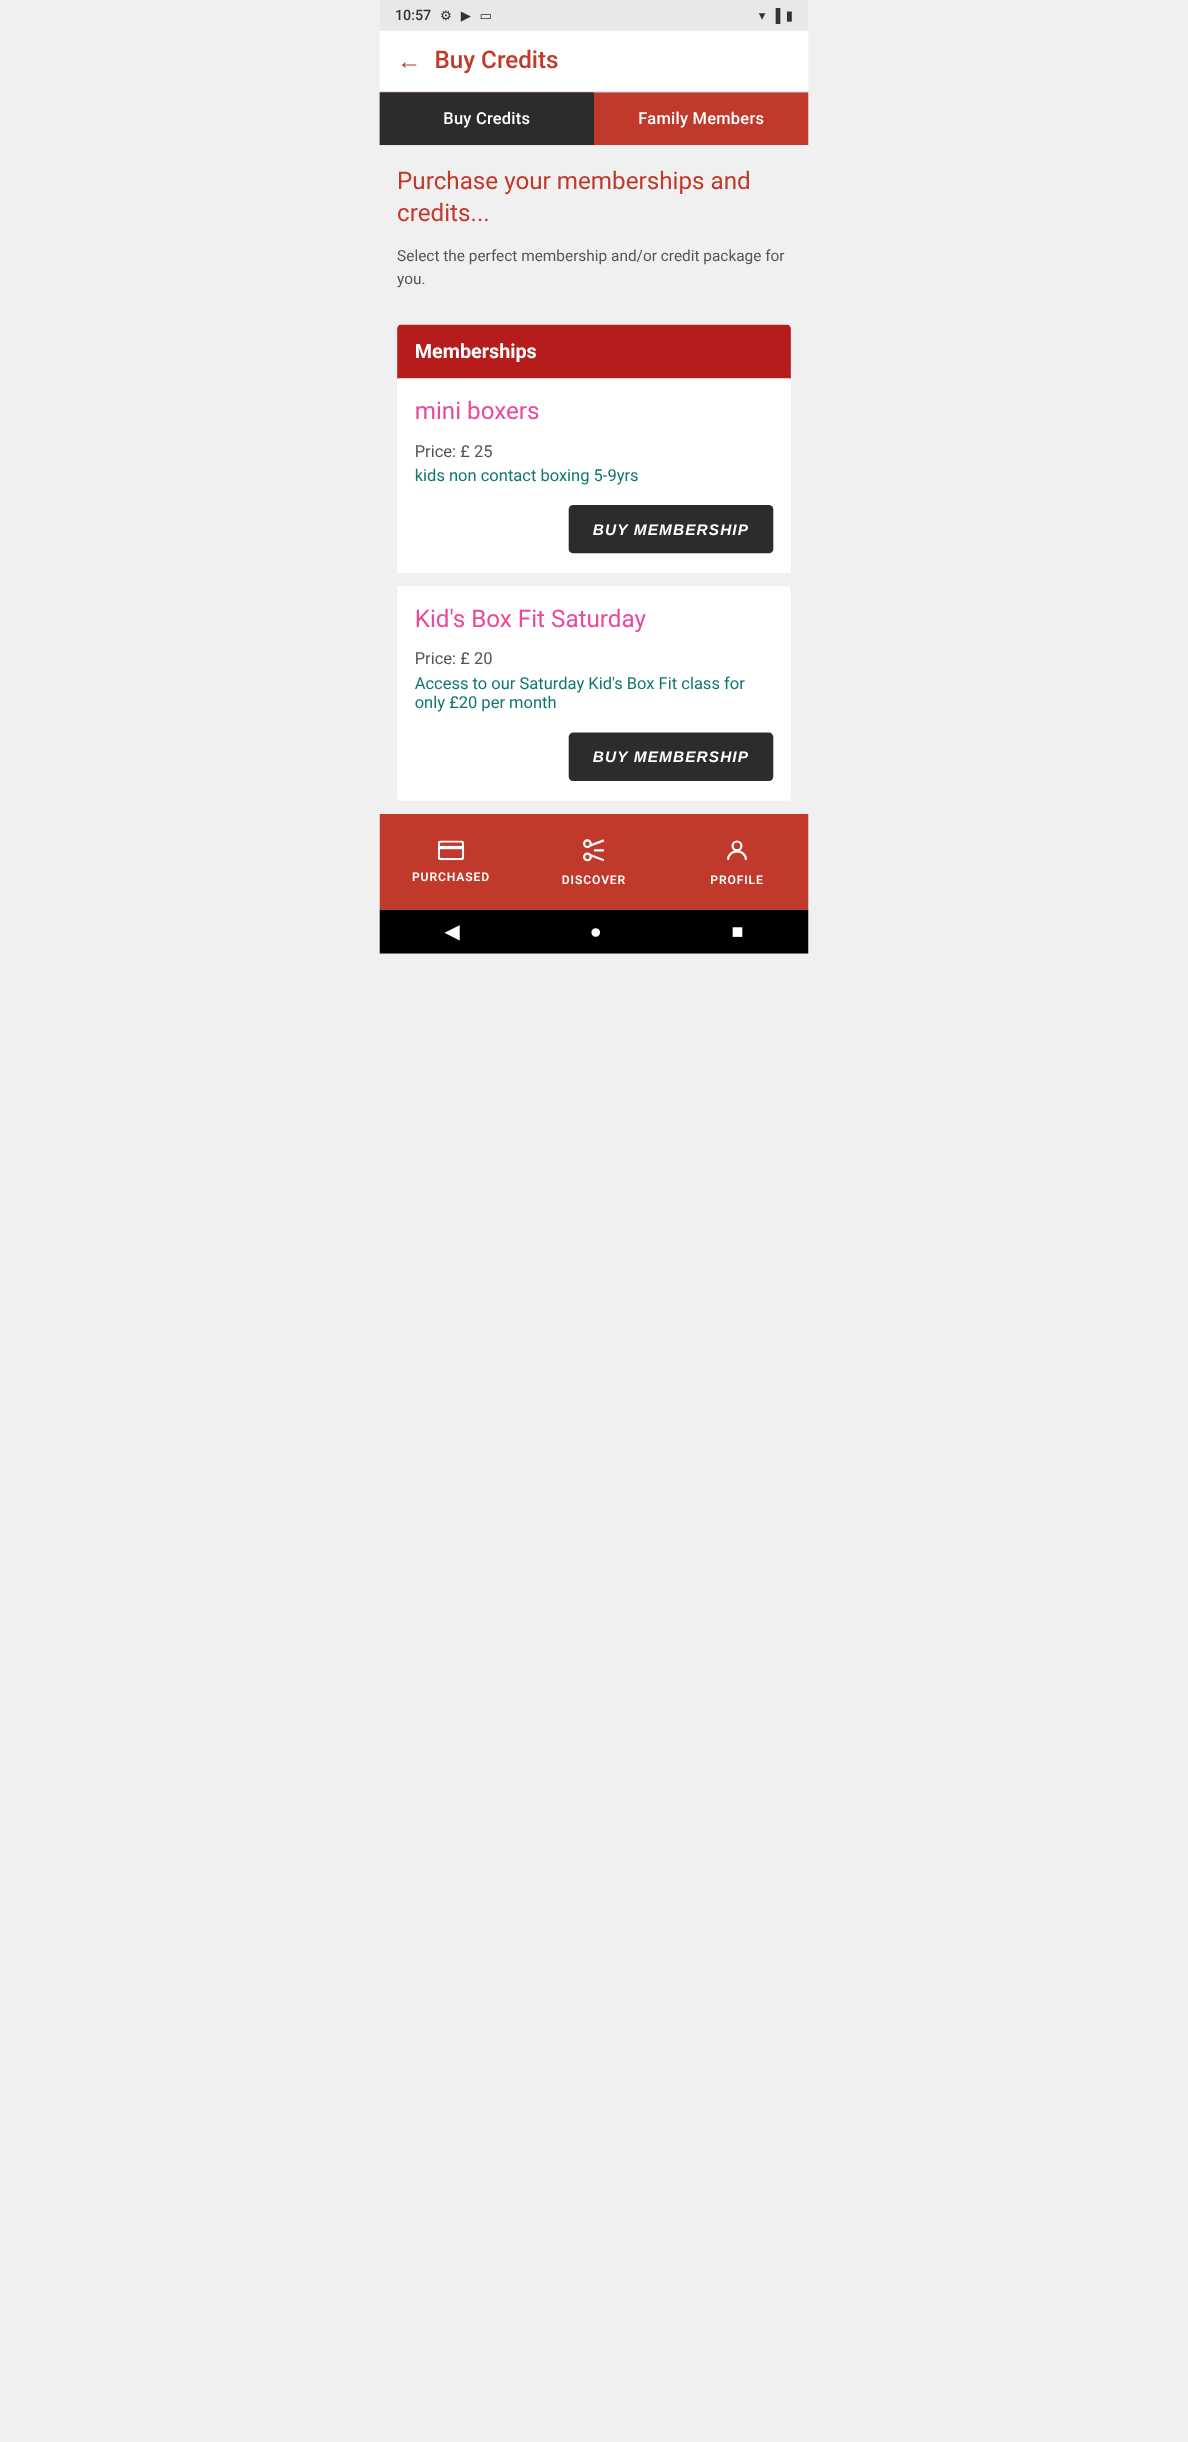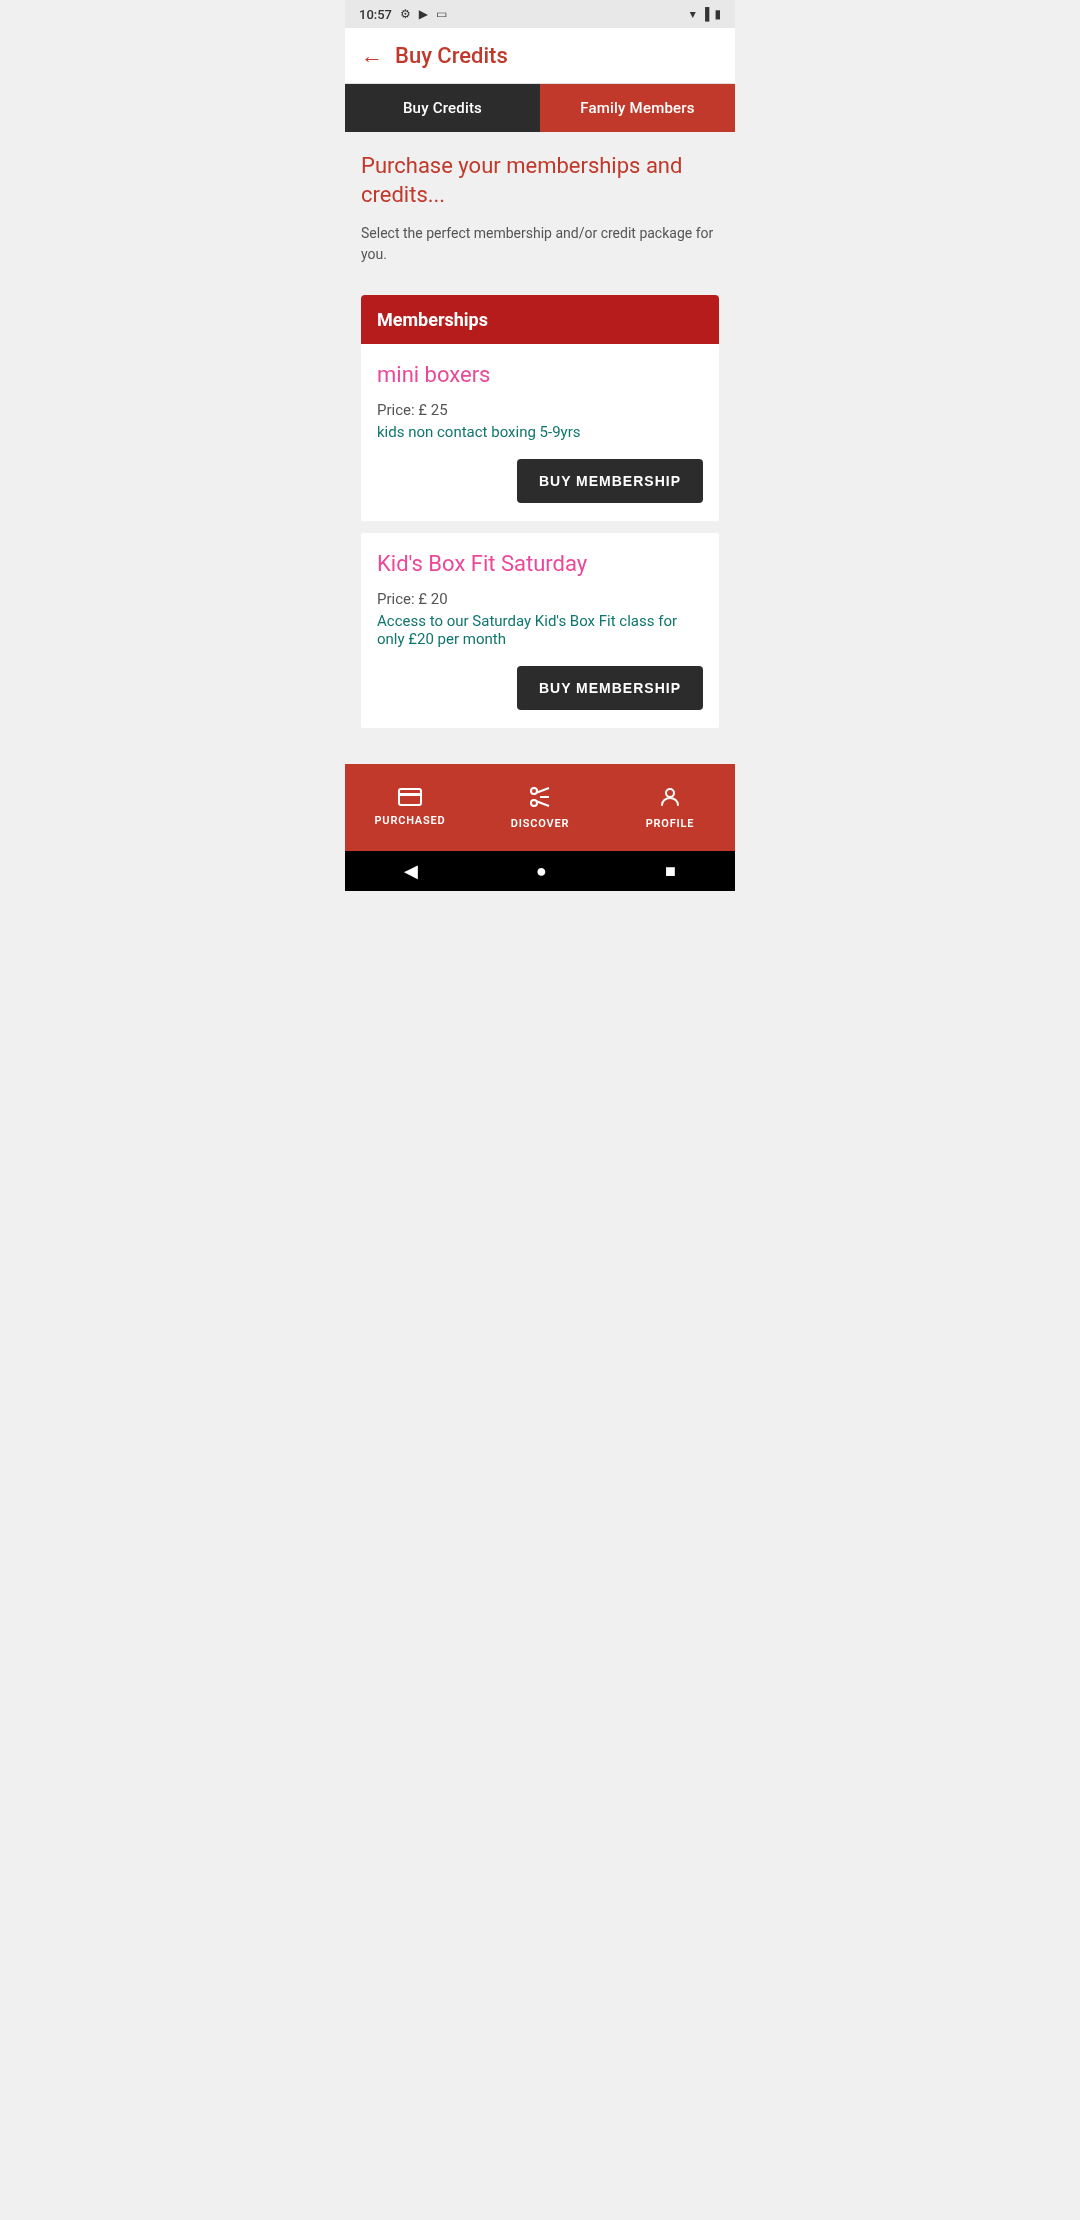--- a/index.html
+++ b/index.html
@@ -75,21 +75,21 @@
     }
     .tab-item.active {
       background: #2c2c2c;
       color: #fff;
     }
 
     
     .content {
       flex: 1;
       background: #f0f0f0;
-      padding: 20px 16px 24px 16px;
+      padding: 20px 16px 0 16px;
       overflow-y: auto;
     }
 
     .section-heading {
       color: #c0392b;
       font-size: 22px;
       font-weight: 400;
       line-height: 1.3;
       margin-bottom: 14px;
     }
@@ -150,20 +150,21 @@
       background: #2c2c2c;
       color: #fff;
       border: none;
       border-radius: 4px;
       padding: 14px 22px;
       font-size: 14px;
       font-weight: 700;
       letter-spacing: 1px;
       cursor: pointer;
       text-transform: uppercase;
+      font-style: italic;
     }
 
     
     .bottom-nav {
       background: #c0392b;
       display: flex;
       height: 87px;
     }
     .nav-item {
       flex: 1;

